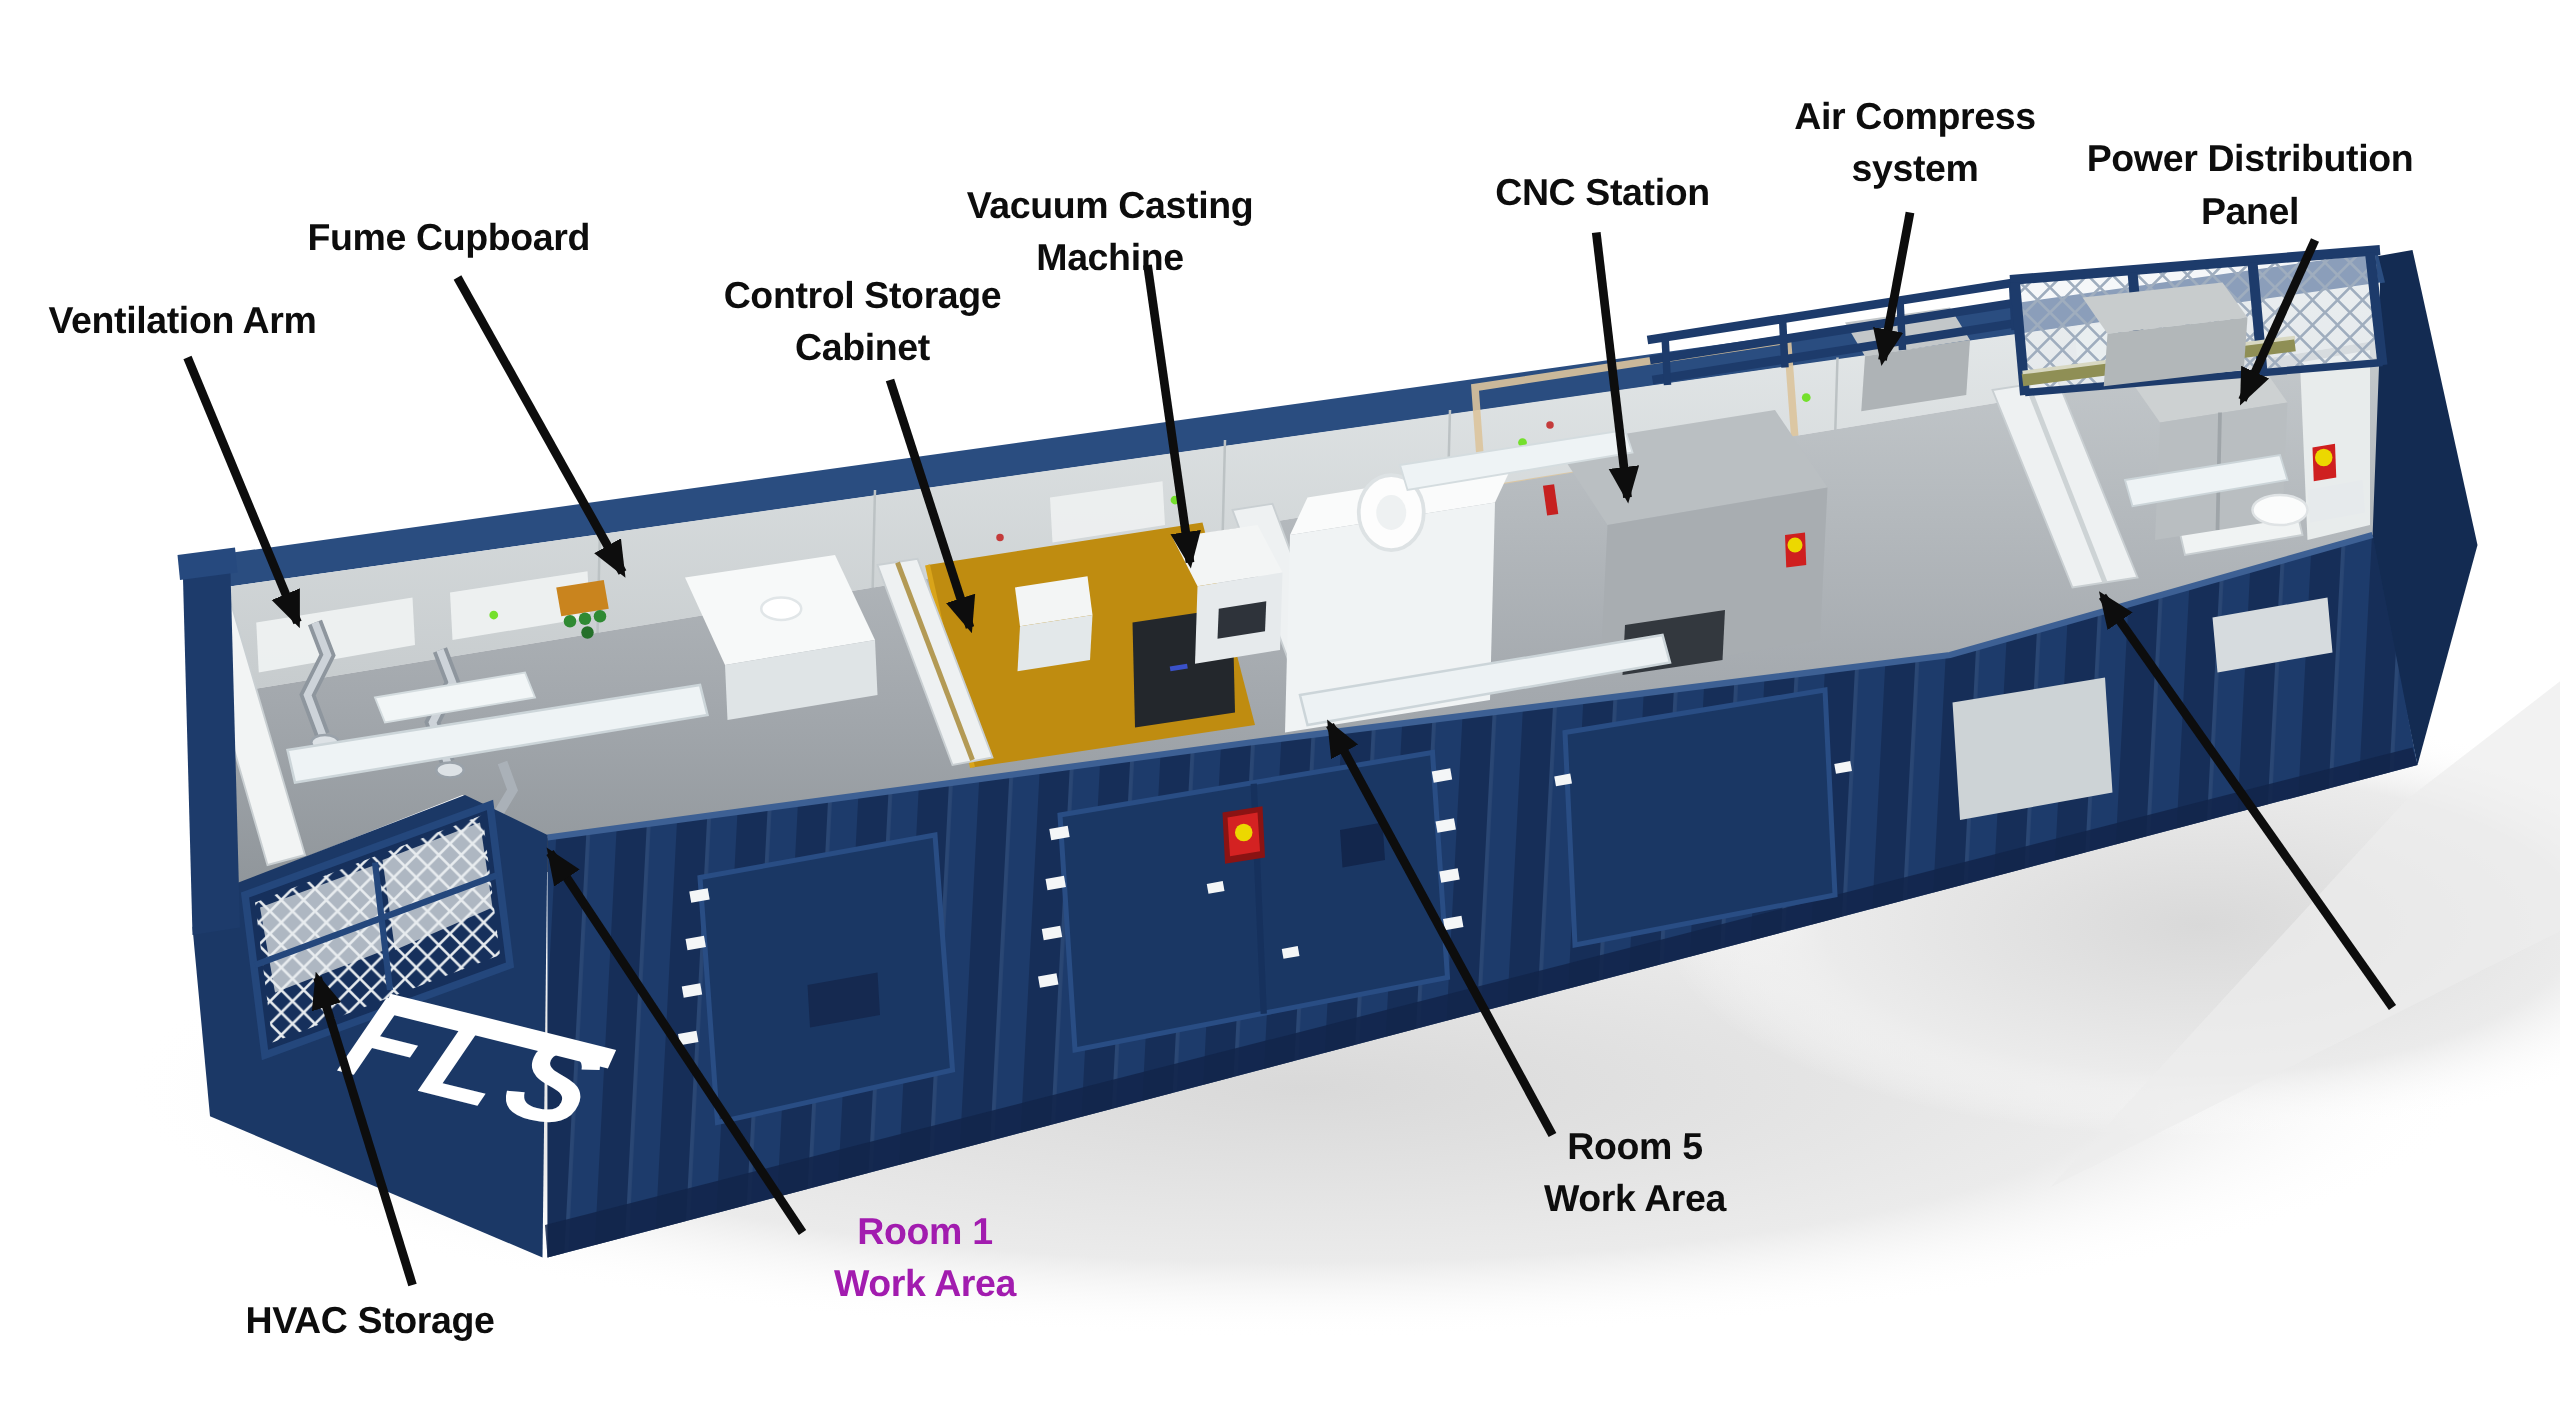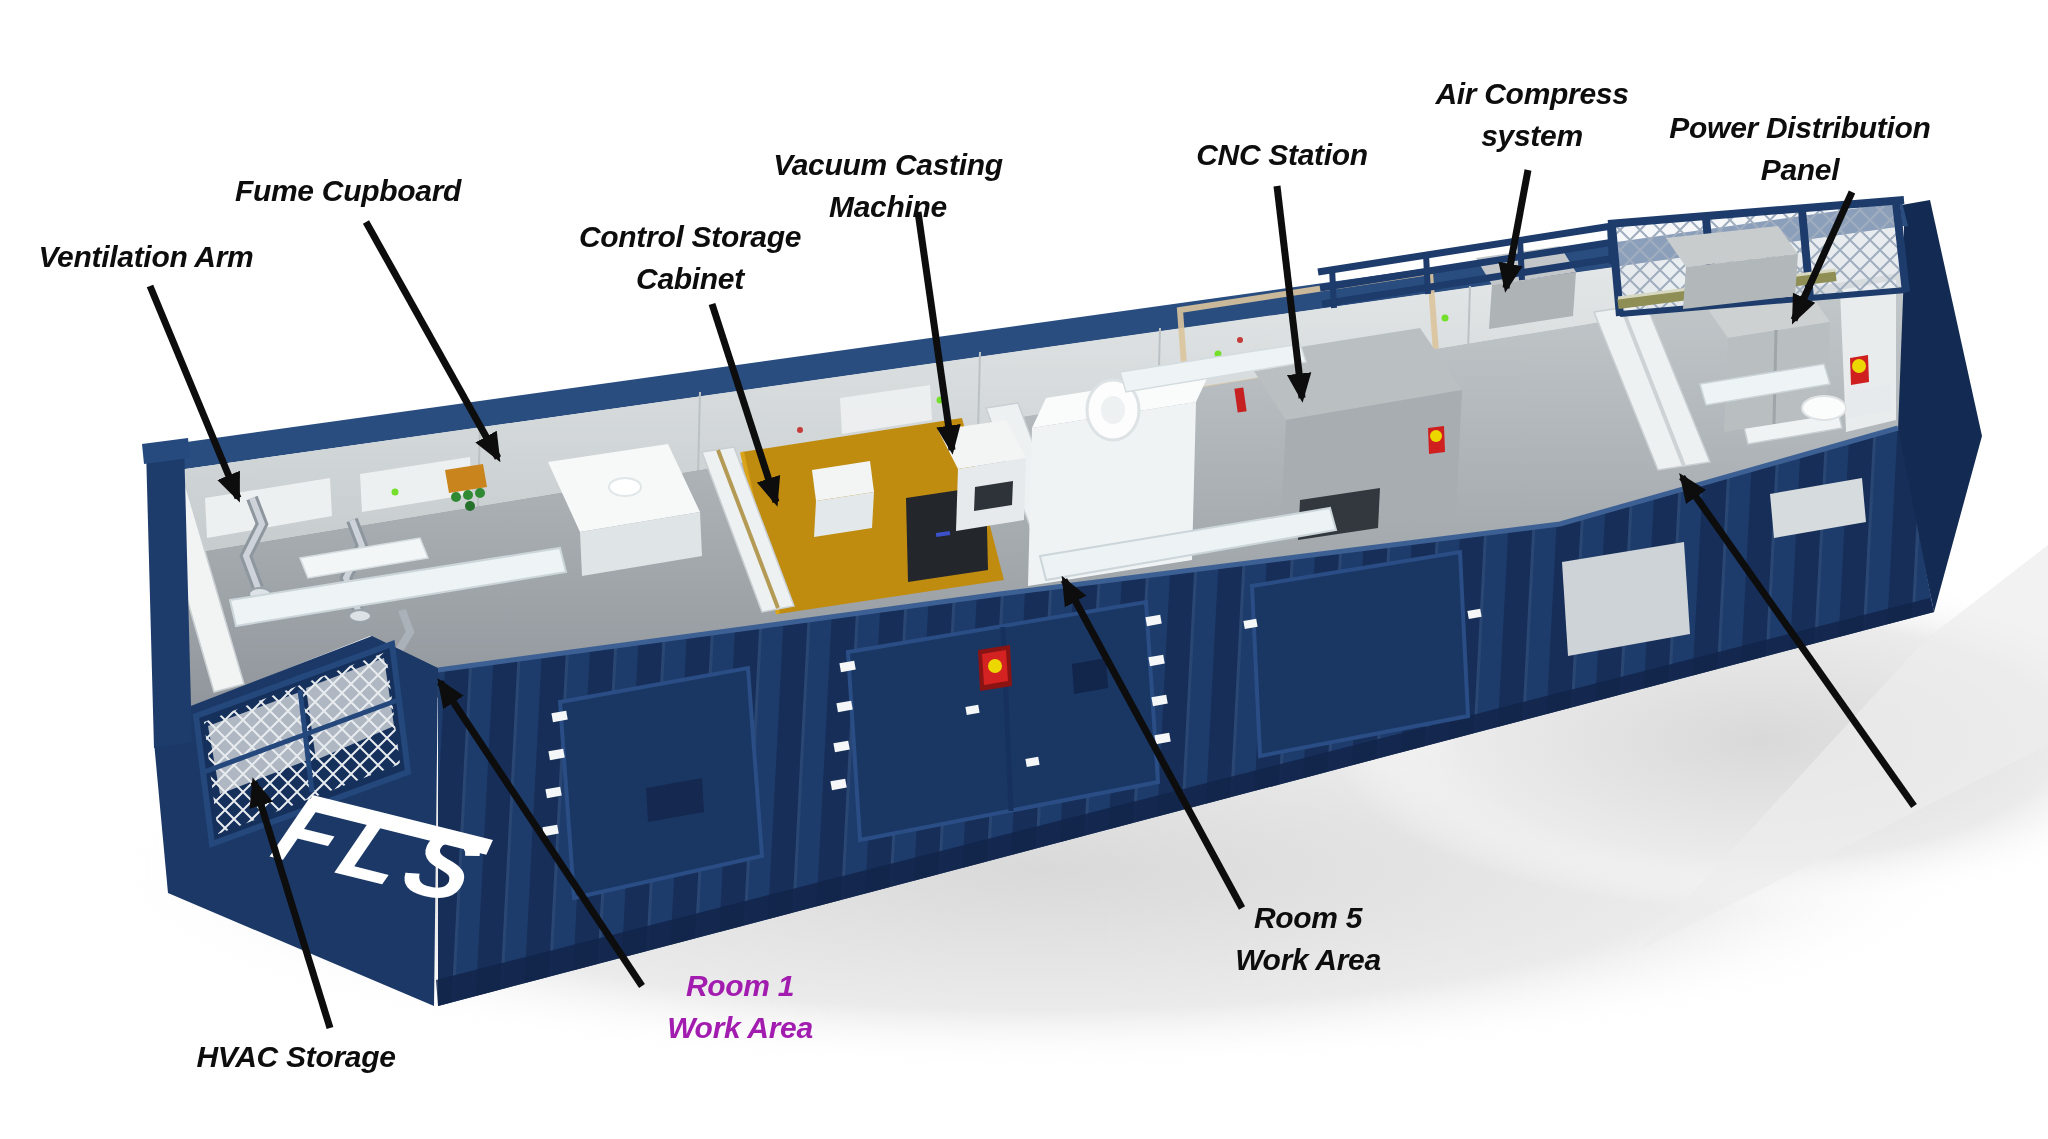--- a/index.html
+++ b/index.html
@@ -15,21 +15,20 @@
   .callout{
     position:absolute;
     transform:translateX(-50%);
     font-size:30px;
     line-height:42px;
     font-weight:700;
     color:#0d0d0d;
     text-align:center;
     white-space:pre;
     letter-spacing:-0.3px;
-    font-style:italic;
   }
 </style>
 </head>
 <body>
 
 <div class="stage">
 
 <svg class="scene-svg" viewBox="0 0 2048 1139" xmlns="http://www.w3.org/2000/svg">
   <defs>
     <linearGradient id="gWall" x1="0" y1="0" x2="0" y2="1">
@@ -303,21 +302,21 @@
         <line x1="1852" y1="192" x2="1794" y2="320" stroke="#0d0d0d" stroke-width="7" marker-end="url(#ah)"></line>
         <line x1="330" y1="1028" x2="254" y2="782" stroke="#0d0d0d" stroke-width="7" marker-end="url(#ah)"></line>
         <line x1="642" y1="986" x2="440" y2="682" stroke="#0d0d0d" stroke-width="7" marker-end="url(#ah)"></line>
         <line x1="1242" y1="908" x2="1064" y2="580" stroke="#0d0d0d" stroke-width="7" marker-end="url(#ah)"></line>
         <line x1="1914" y1="806" x2="1682" y2="477" stroke="#0d0d0d" stroke-width="7" marker-end="url(#ah)"></line>
       </g>
 </svg>
 
 <div id="callouts">
       <div class="callout" style="left: 146px; top: 236px; color: rgb(13, 13, 13);">Ventilation Arm</div>
-      <div class="callout" style="left: 348px; top: 170px; color: rgb(13, 13, 13);">Fume Cupboard</div>
+      <div class="callout" style="left: 359px; top: 170px; color: rgb(13, 13, 13);">Fume Cupboard</div>
       <div class="callout" style="left: 690px; top: 216px; color: rgb(13, 13, 13);">Control Storage
 Cabinet</div>
       <div class="callout" style="left: 888px; top: 115px; color: rgb(13, 13, 13); margin-top: 29px;">Vacuum Casting
 Machine</div>
       <div class="callout" style="left: 1246px; top: 134px; color: rgb(13, 13, 13); margin-left: 36px;">CNC Station</div>
       <div class="callout" style="left: 1532px; top: 73px; color: rgb(13, 13, 13);">Air Compress
 system</div>
       <div class="callout" style="left: 1800px; top: 107px; color: rgb(13, 13, 13);">Power Distribution
 Panel</div>
       <div class="callout" style="left: 296px; top: 1036px; color: rgb(13, 13, 13);">HVAC Storage</div>

